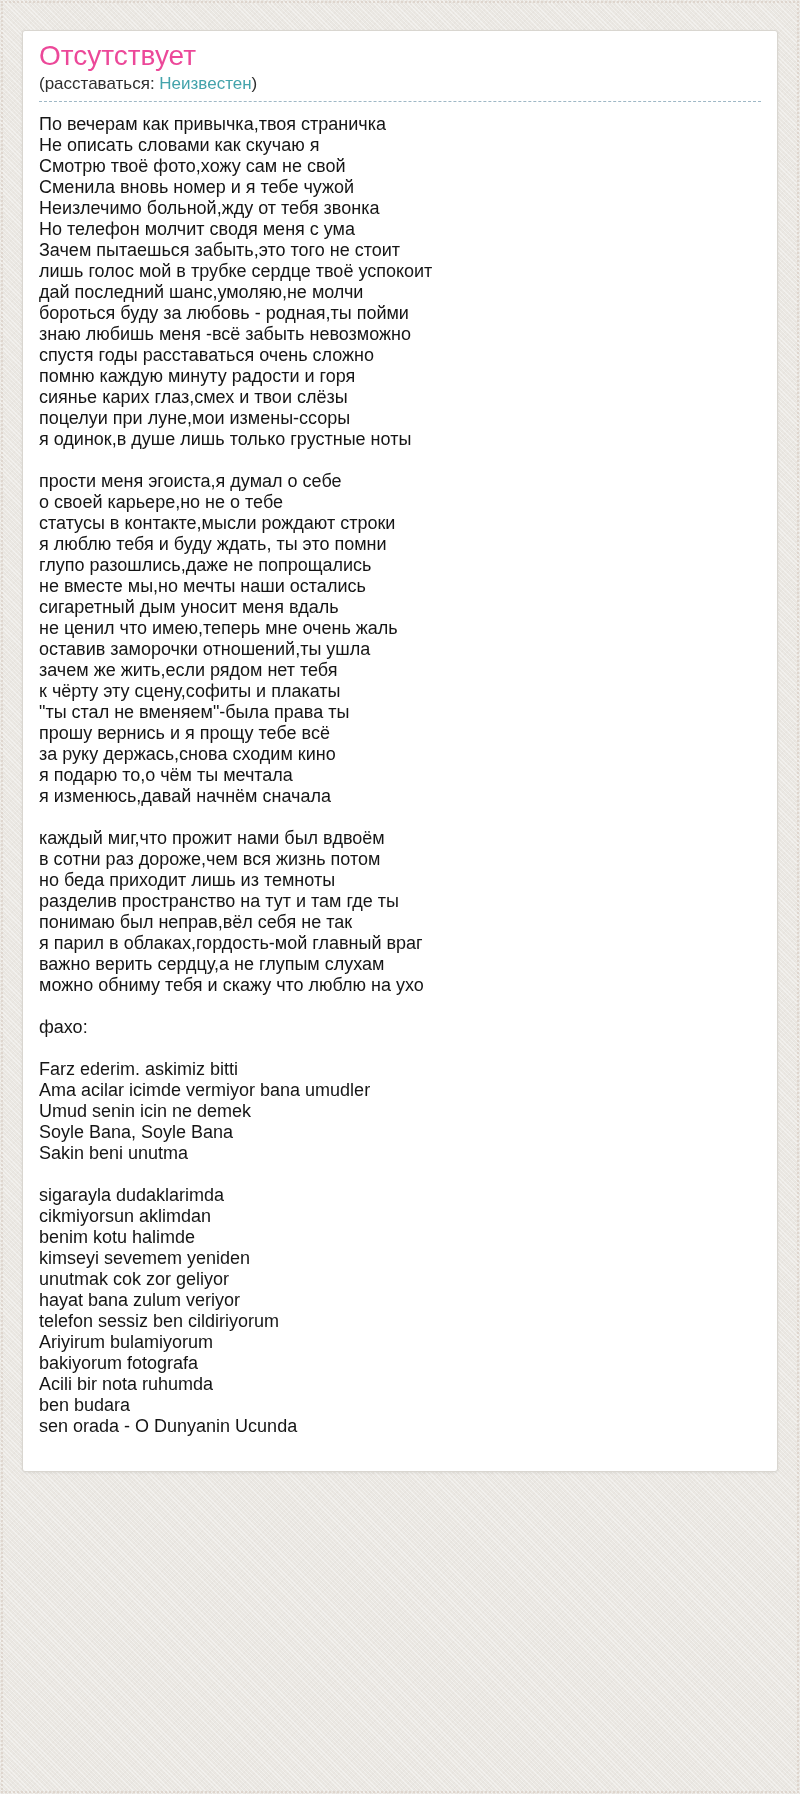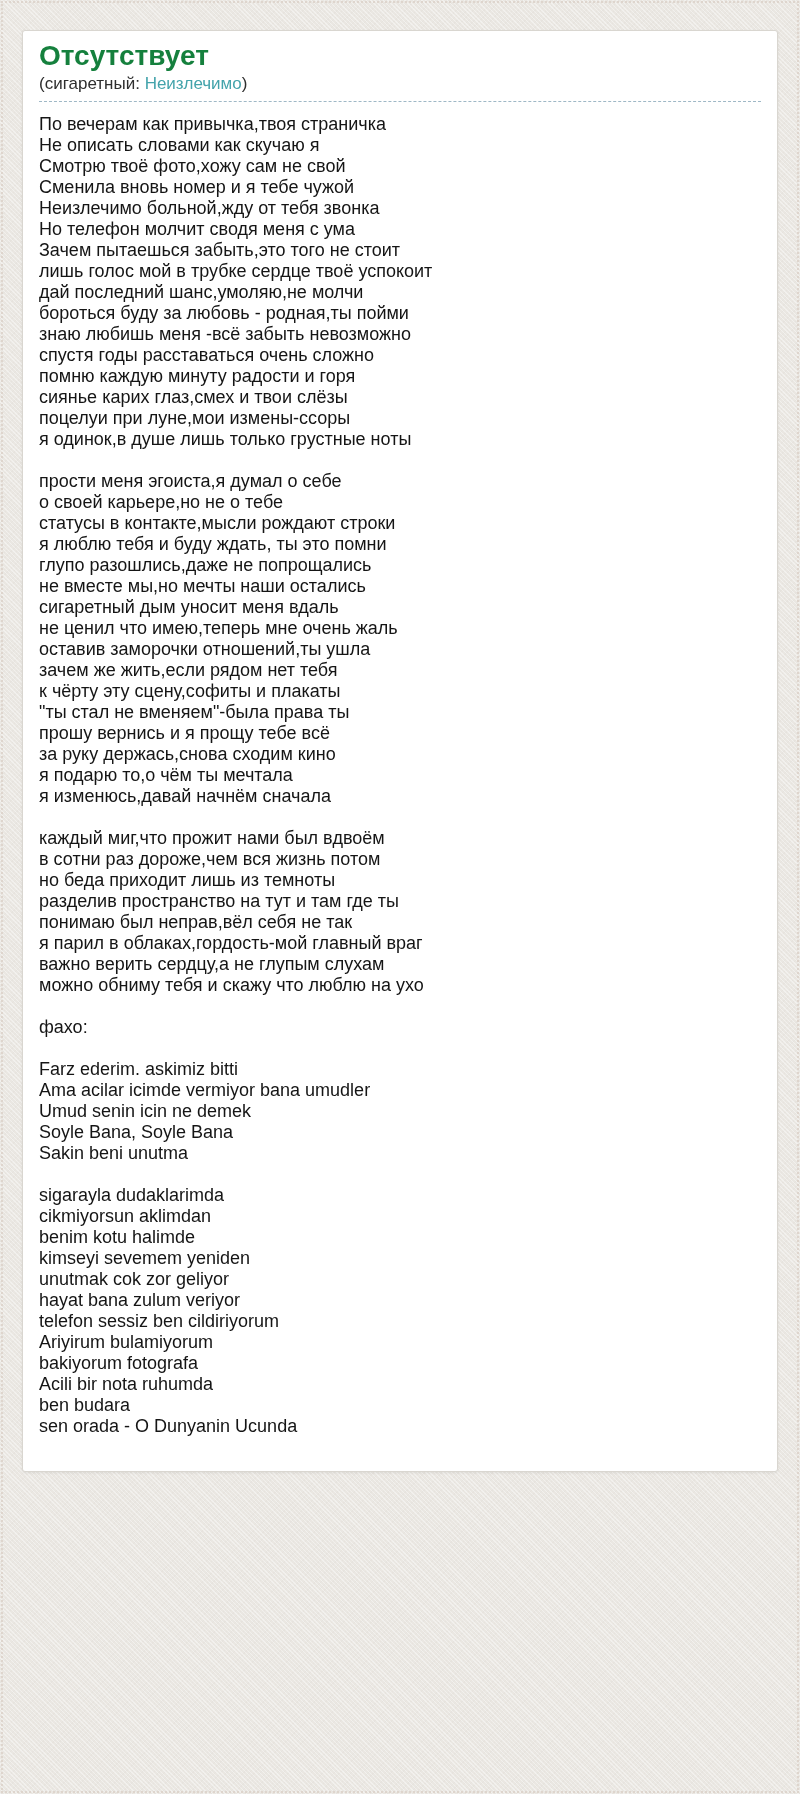--- a/index.html
+++ b/index.html
@@ -33,22 +33,22 @@
     padding: 6px 16px 34px 16px;
   }
   .header {
     border-bottom: 1px dashed #9fb8c6;
     padding-bottom: 7px;
   }
   .title {
     margin: 4px 0 0 0;
     font-size: 28px;
     line-height: 30px;
-    font-weight: 700;
-    color: #15803d;
+    font-weight: 400;
+    color: #ec4899;
   }
   .subtitle {
     margin-top: 2px;
     font-size: 17px;
     line-height: 21px;
     color: #2e2e2e;
   }
   .artist-link {
     color: #43a3ab;
     text-decoration: none;
@@ -63,21 +63,21 @@
   }
 </style>
 </head>
 <body>
 
 <div class="page-edge"></div>
 
 <div class="card">
   <div class="header">
     <h1 class="title">Отсутствует</h1>
-    <div class="subtitle"><span>(сигаретный: </span><a class="artist-link">Неизлечимо</a><span>)</span></div>
+    <div class="subtitle"><span>(расставаться: </span><a class="artist-link">Неизвестен</a><span>)</span></div>
   </div>
   <div class="lyrics">По вечерам как привычка,твоя страничка
 Не описать словами как скучаю я
 Смотрю твоё фото,хожу сам не свой
 Сменила вновь номер и я тебе чужой
 Неизлечимо больной,жду от тебя звонка
 Но телефон молчит сводя меня с ума
 Зачем пытаешься забыть,это того не стоит
 лишь голос мой в трубке сердце твоё успокоит
 дай последний шанс,умоляю,не молчи

